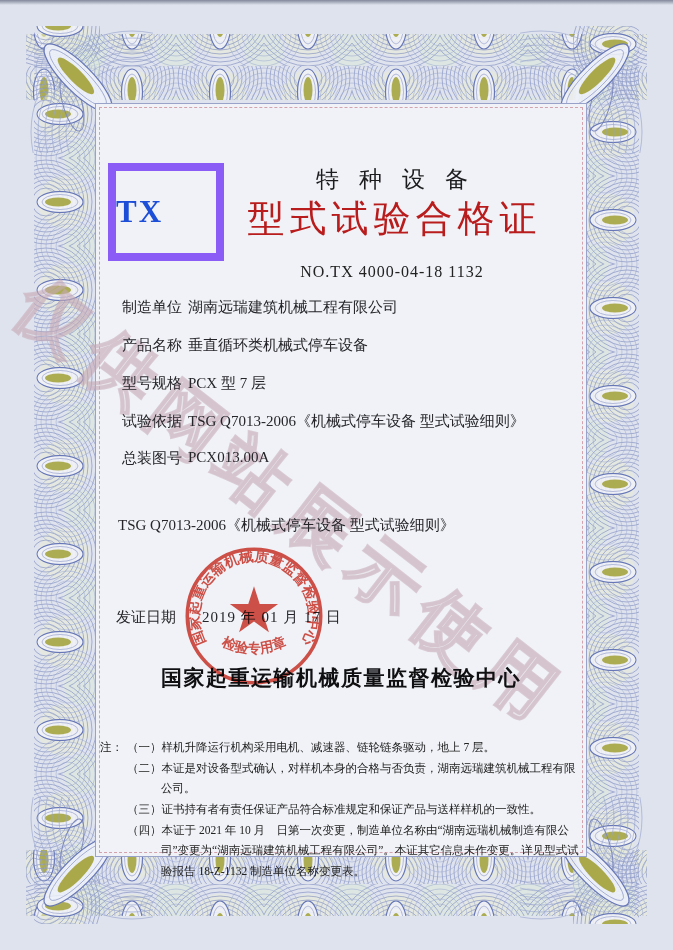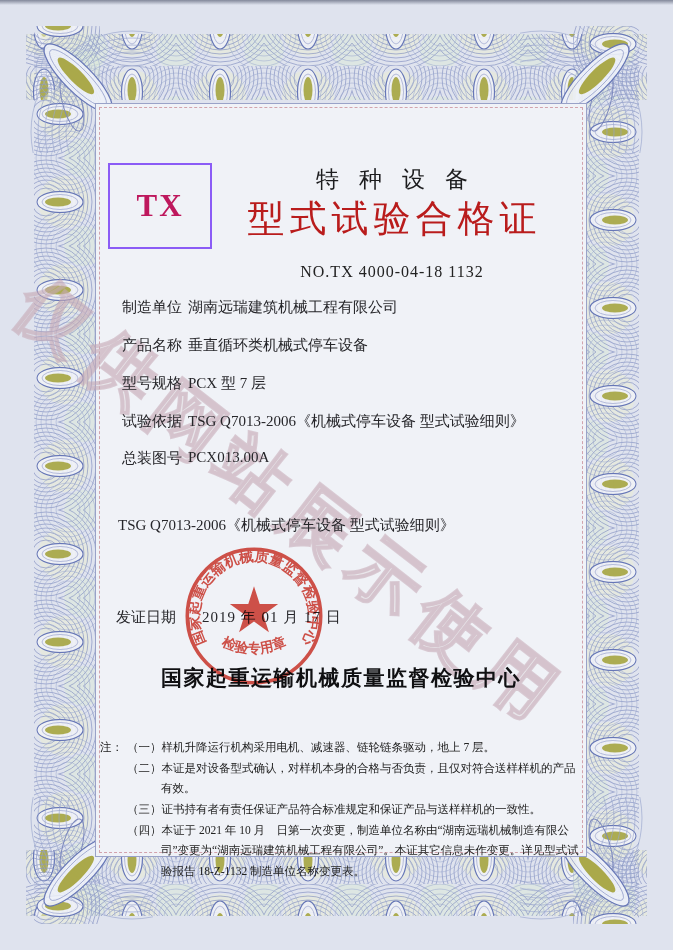--- a/index.html
+++ b/index.html
@@ -23,22 +23,22 @@
     transform:rotate(38deg);transform-origin:0 0;
     font-family:"Liberation Sans","DejaVu Sans",sans-serif;font-weight:700;
     font-size:72px;letter-spacing:12px;white-space:nowrap;
     color:rgba(203,182,192,0.22);
     -webkit-text-stroke:2px rgba(196,168,180,0.55);
     pointer-events:none;
   }
   .abs{position:absolute;z-index:4;}
   .tx-box{
     left:108px;top:163px;width:100px;height:82px;
-    border:2px solid #8b5cf6;display:flex;align-items:center;justify-content:center;
-    font-size:31px;font-weight:700;letter-spacing:2px;color:#be185d;background:transparent;
+    border:8px solid #8b5cf6;display:flex;align-items:center;
+    font-size:31px;font-weight:700;letter-spacing:2px;color:#1d4ed8;background:transparent;
   }
   .title-col{left:212px;top:0;width:360px;text-align:center;}
   .category{top:164px;font-size:23px;color:#1d1d1f;}
   .category span{letter-spacing:20px;display:inline-block;margin-right:-20px;}
   .main-title{top:194px;font-size:37px;color:#b91c1c;}
   .main-title span{letter-spacing:5px;display:inline-block;margin-right:-5px;}
   .cert-number{top:263px;font-size:16px;letter-spacing:1px;color:#222;}
   .field-row{left:122px;display:flex;font-size:15px;white-space:nowrap;}
   .field-row .lbl{width:62px;flex:0 0 62px;}
   .field-row .val{margin-left:4px;}
@@ -209,19 +209,19 @@
       <textPath href="#stampBottomPath" startOffset="50%" text-anchor="middle" textLength="64" lengthAdjust="spacingAndGlyphs">检验专用章</textPath>
     </text>
   </svg>
 
   <div class="abs authority">国家起重运输机械质量监督检验中心</div>
 
   <div class="abs notes">
     <span class="notes-label">注：</span>
     <div class="note-list">
       <div class="note">（一）样机升降运行机构采用电机、减速器、链轮链条驱动，地上 7 层。</div>
-      <div class="note">（二）本证是对设备型式确认，对样机本身的合格与否负责，且仅对符合送样样机的产品有效。</div>
+      <div class="note">（二）本证是对设备型式确认，对样机本身的合格与否负责，湖南远瑞建筑机械工程有限公司。</div>
       <div class="note">（三）证书持有者有责任保证产品符合标准规定和保证产品与送样样机的一致性。</div>
       <div class="note">（四）本证于 2021 年 10 月　日第一次变更，制造单位名称由“湖南远瑞机械制造有限公司”变更为“湖南远瑞建筑机械工程有限公司”。本证其它信息未作变更。详见型式试验报告 18-Z-1132 制造单位名称变更表。</div>
     </div>
   </div>
 
 </div>
 
 </body></html>

